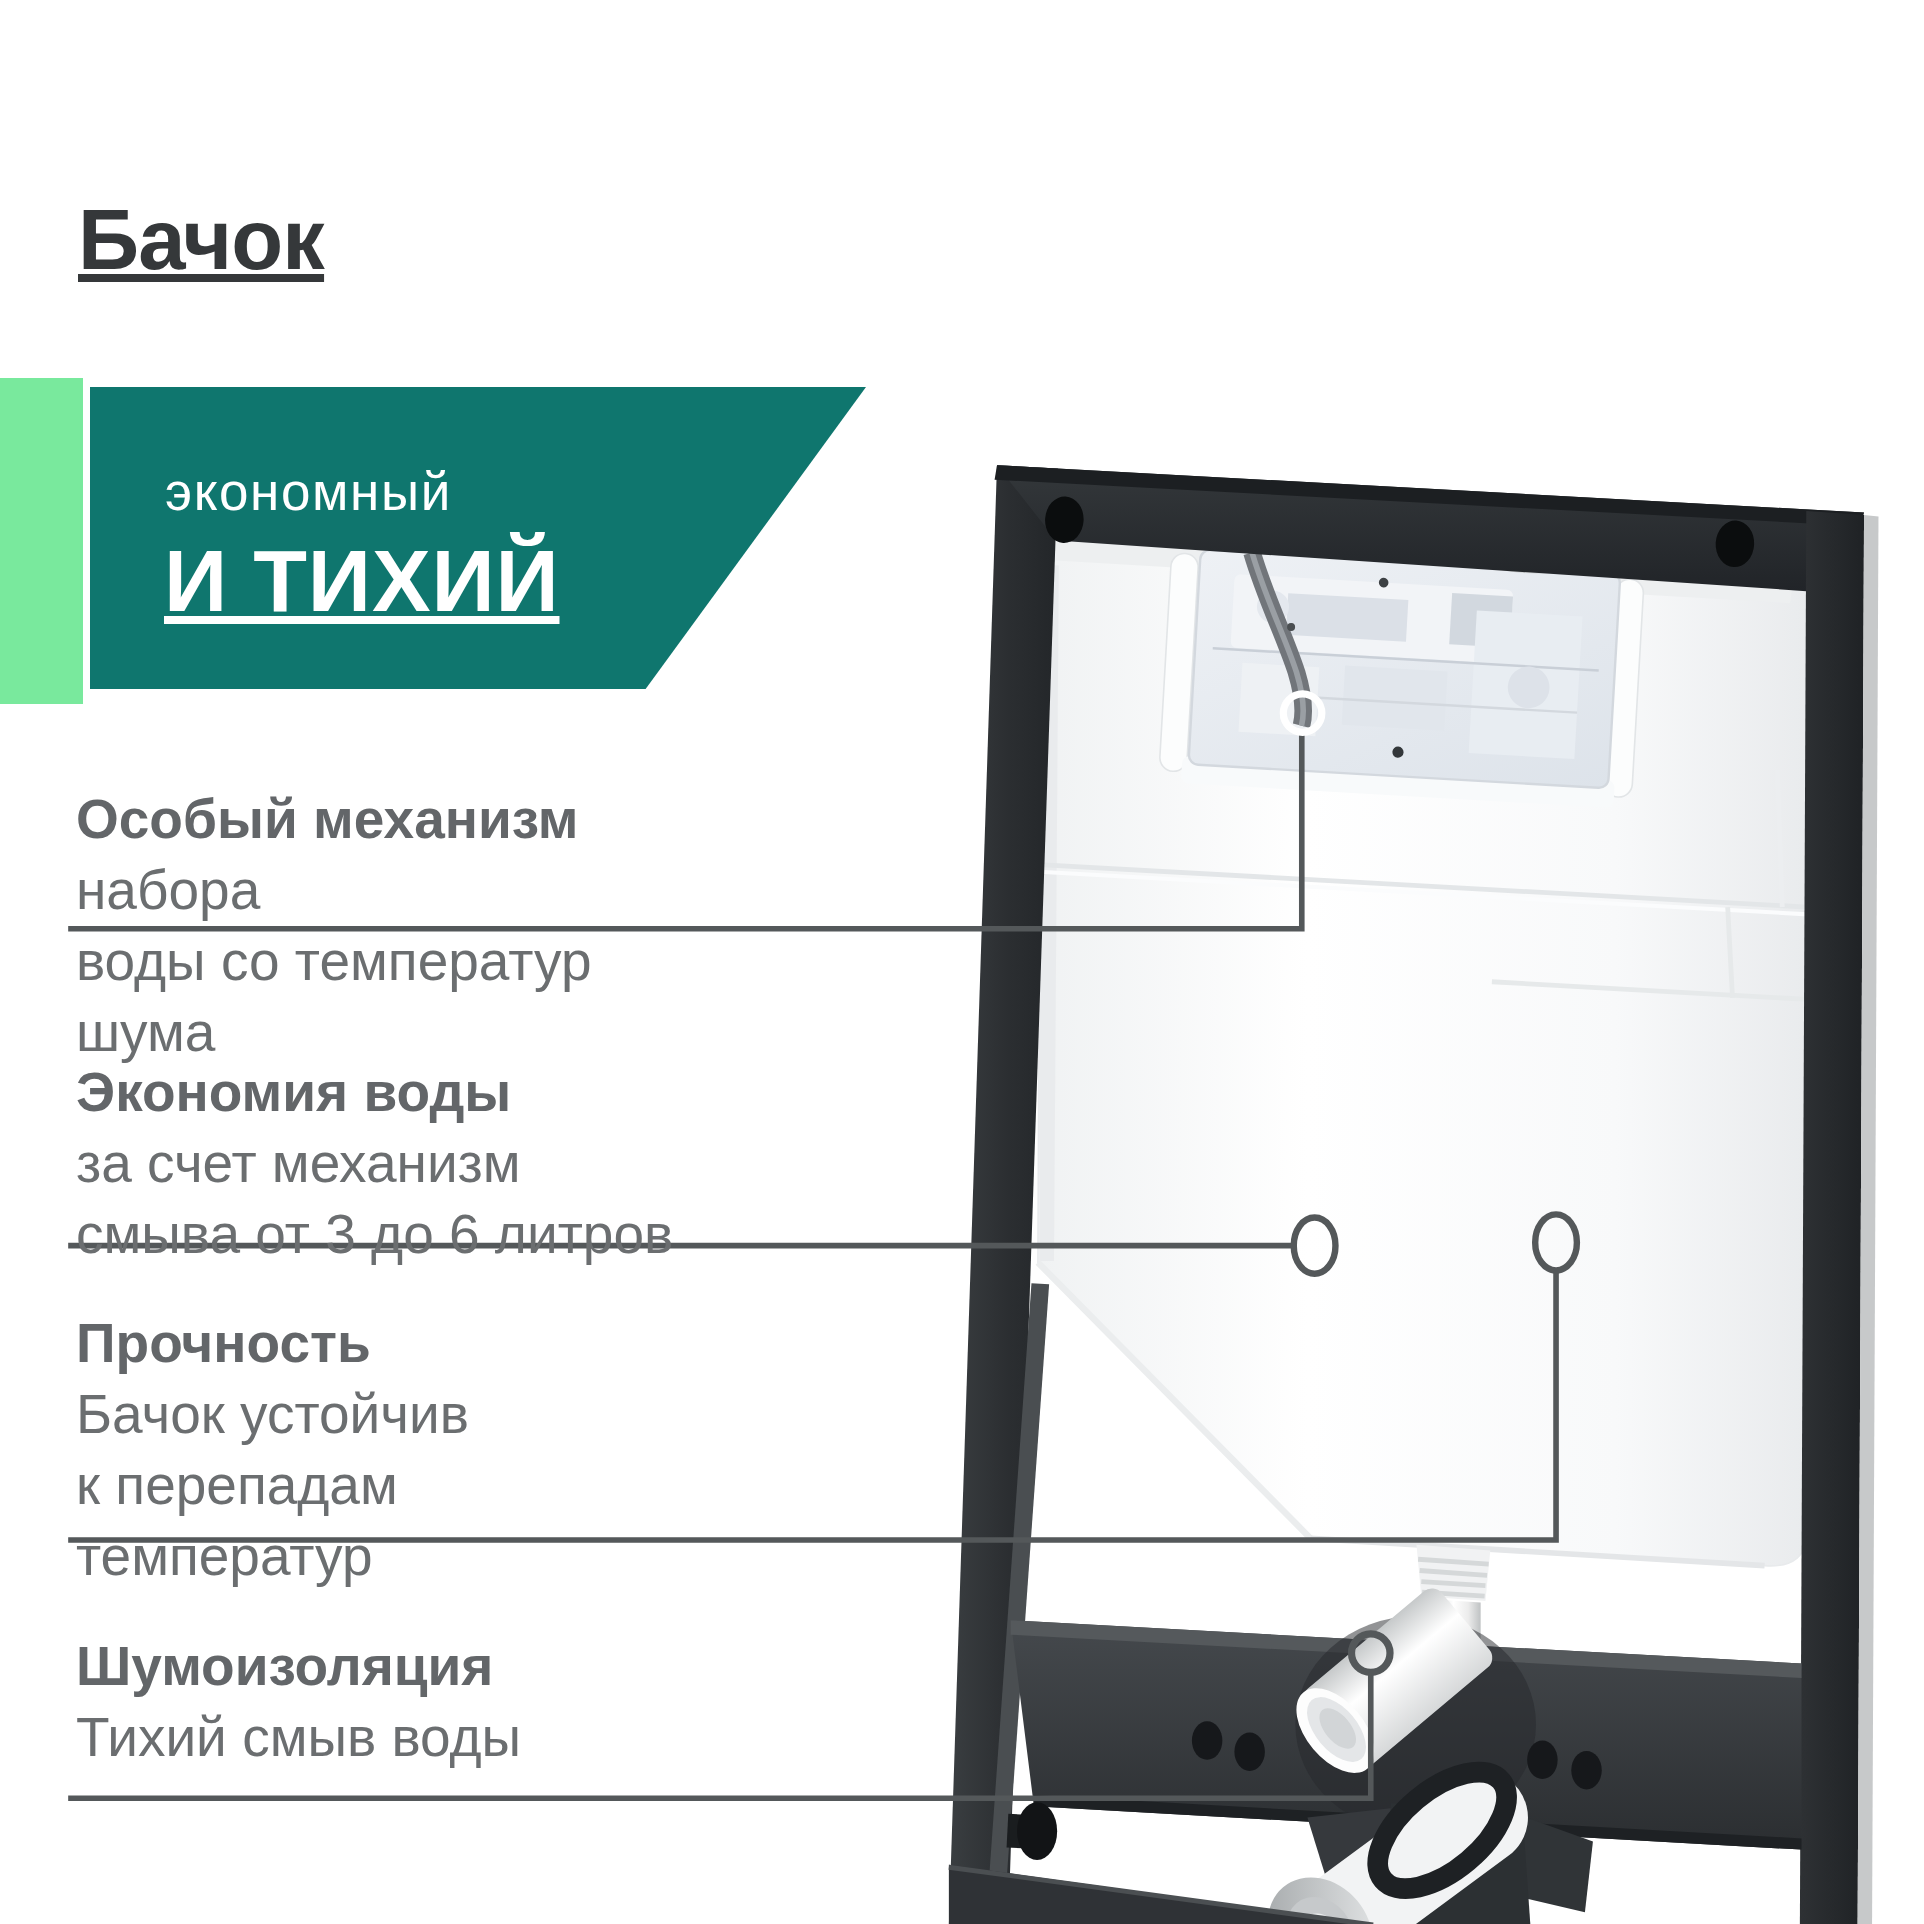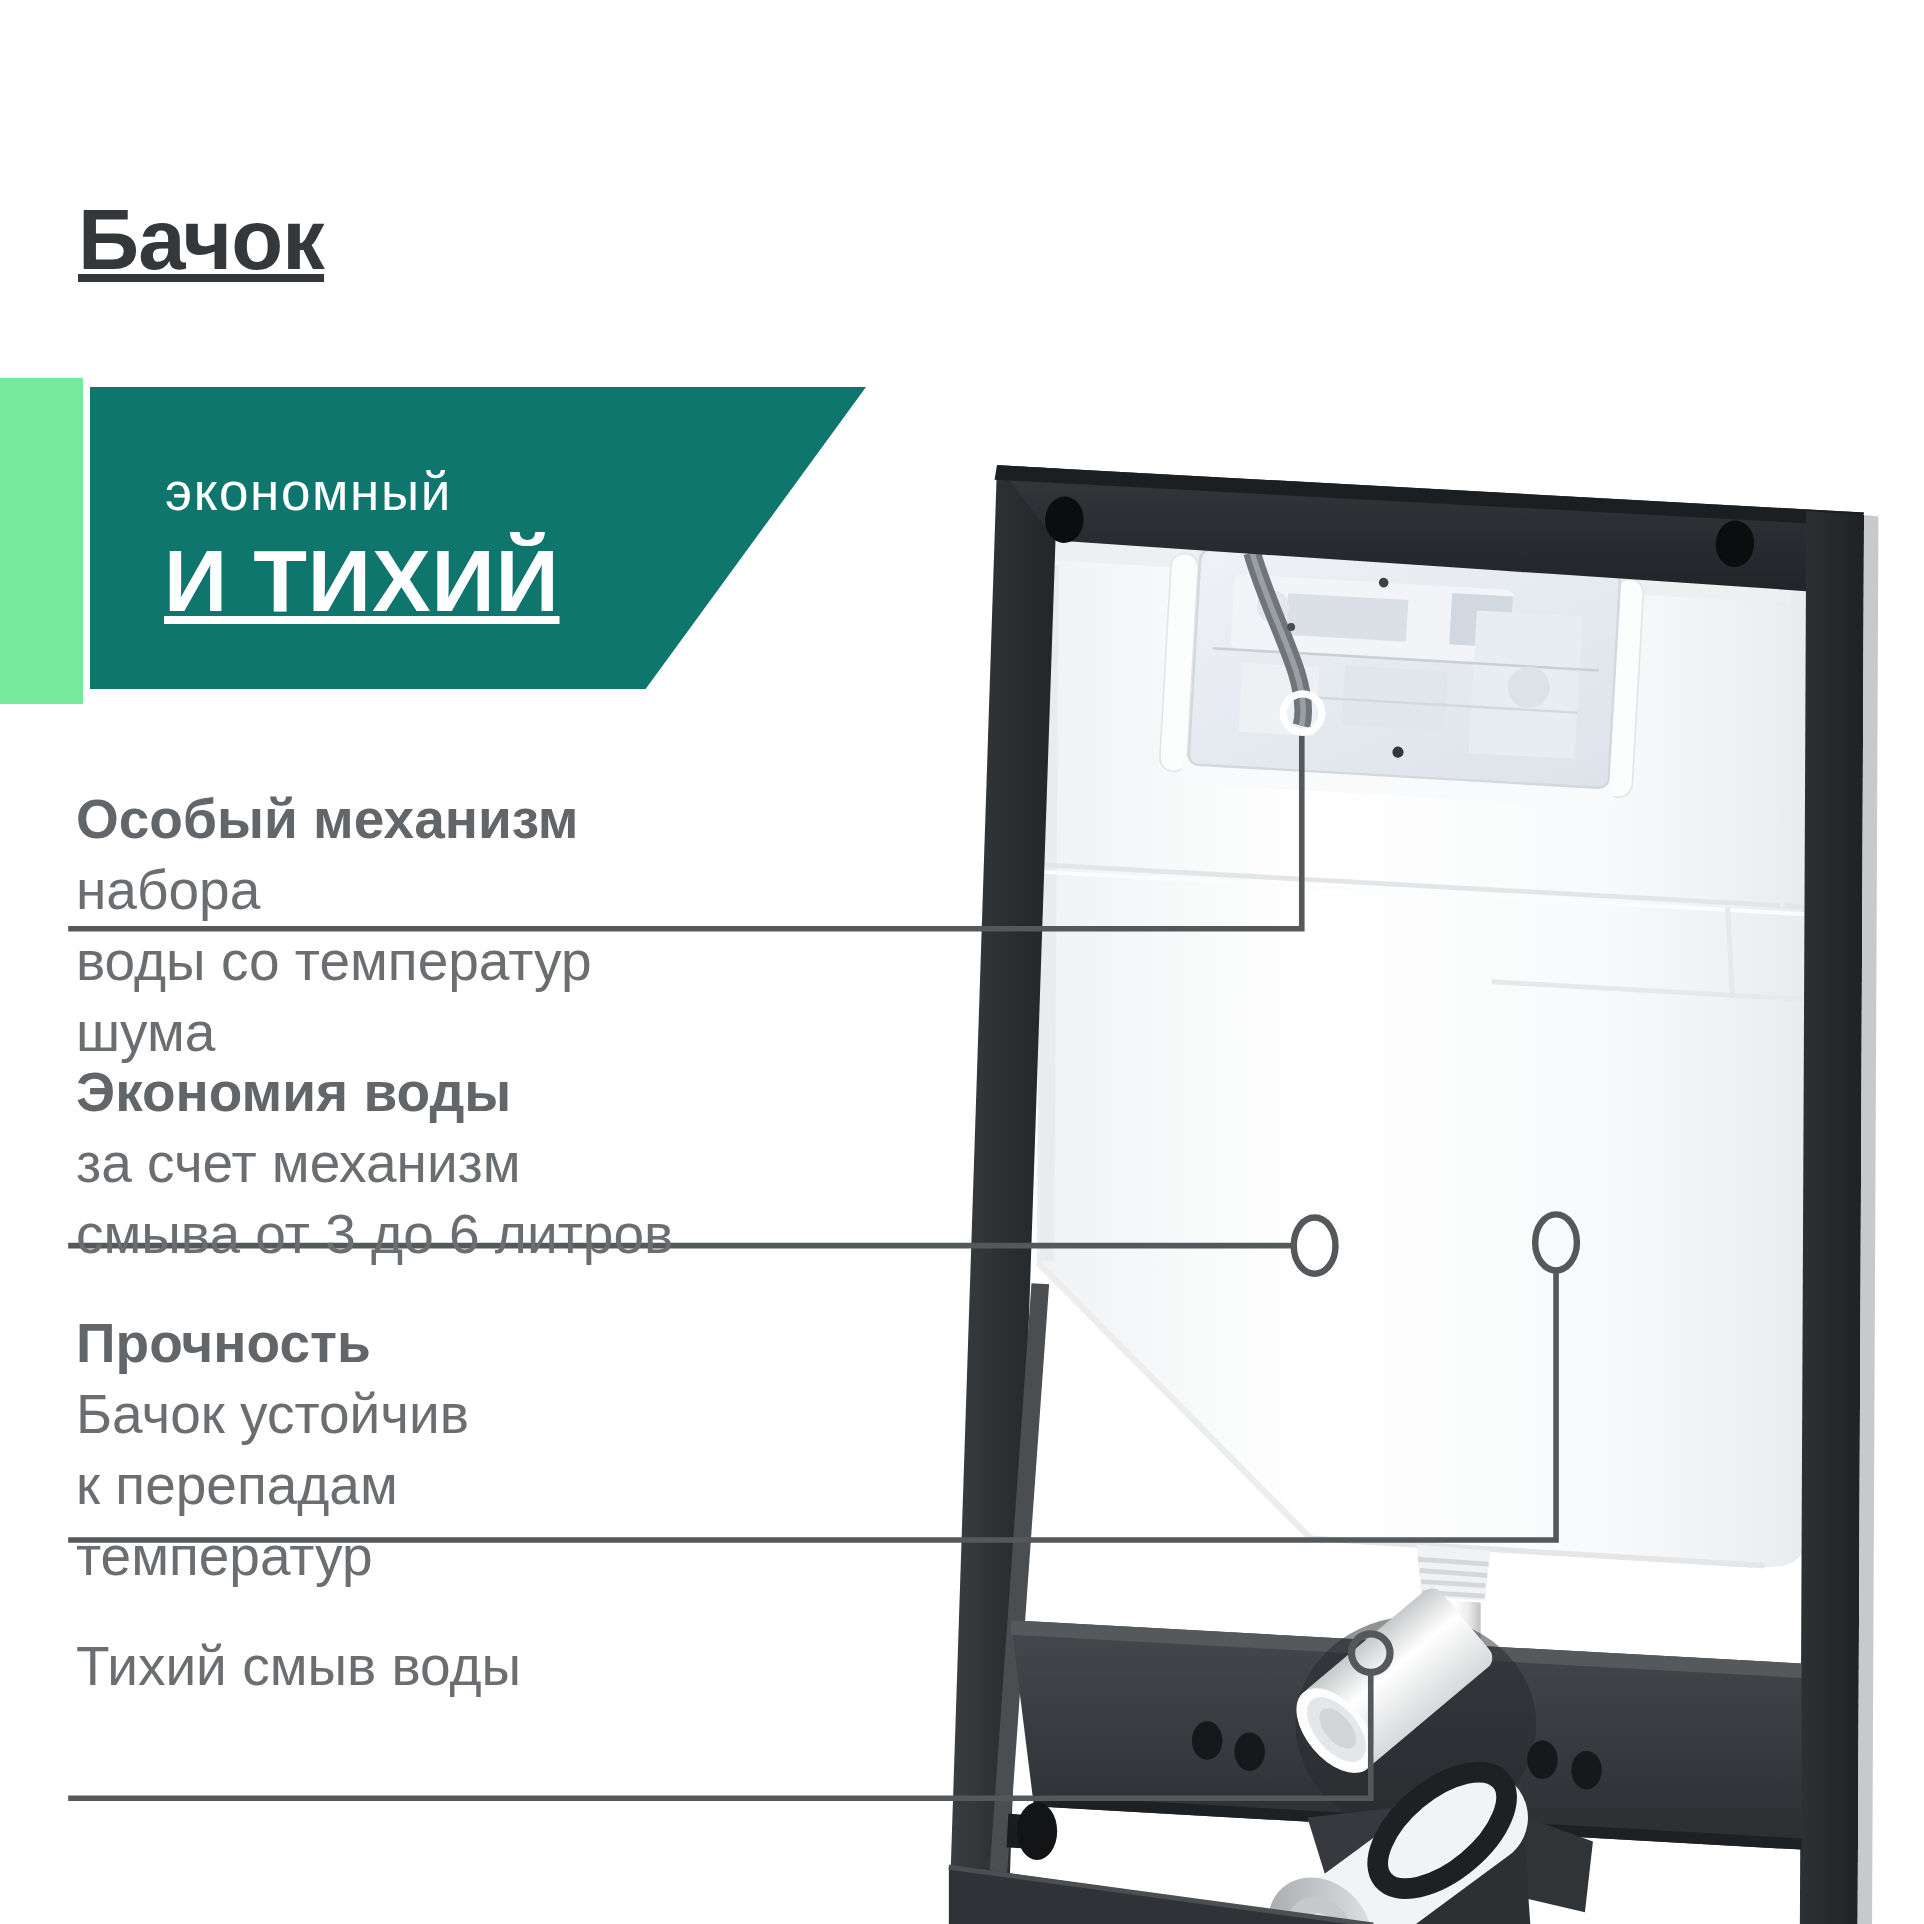--- a/index.html
+++ b/index.html
@@ -221,18 +221,19 @@
       <div>смыва от 3 до 6 литров</div>
     </div>
 
     <div class="feature f3">
       <div><span class="b">Прочность</span><span></span></div>
       <div>Бачок устойчив</div>
       <div>к перепадам температур</div>
     </div>
 
     <div class="feature f4">
+      <div><span class="b">Шумоизоляция</span><span></span></div>
       <div>Тихий смыв воды</div>
     </div>
   </div>
 
 </div>
 
 
 </body></html>

